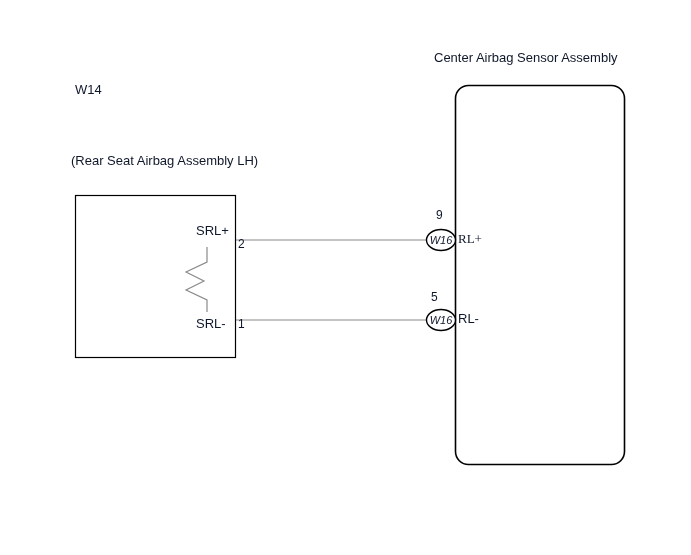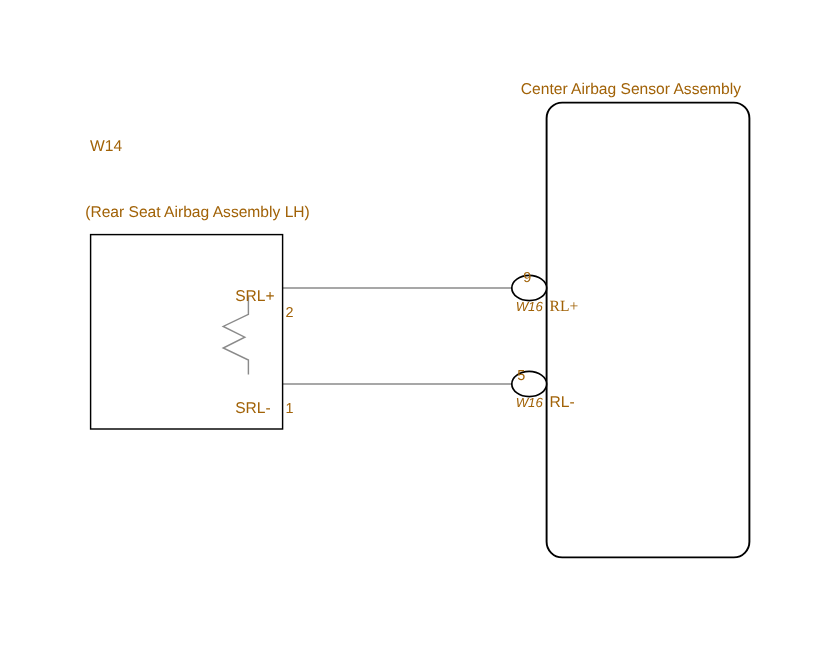--- a/index.html
+++ b/index.html
@@ -19,22 +19,21 @@
   .stage svg {
     position: absolute;
     top: 0;
     left: 0;
   }
   .lbl {
     position: absolute;
     font-size: 13px;
     line-height: 14px;
     white-space: nowrap;
-    color: #a16207;
-    margin-top: 16px;
+    color: #0f172a;
   }
   .pin-num {
     font-size: 12px;
   }
   .oval-code {
     font-size: 11px;
     text-align: center;
     width: 30px;
     line-height: 12px;
     font-style: italic;
@@ -55,21 +54,21 @@
     <polyline points="207,247 207,262 186,272 204,281 186,290 207,300 207,312" fill="none" stroke="#8a8a8a" stroke-width="1.2" stroke-linejoin="miter"></polyline>
 
     <rect x="455.5" y="85.5" width="169" height="379" rx="13" ry="13" fill="none" stroke="#000000" stroke-width="1.6"></rect>
 
     <ellipse cx="441" cy="240" rx="14.5" ry="10.5" fill="#ffffff" stroke="#000000" stroke-width="1.4"></ellipse>
     <ellipse cx="441" cy="320" rx="14.5" ry="10.5" fill="#ffffff" stroke="#000000" stroke-width="1.4"></ellipse>
   </svg>
 
   <span class="lbl" style="left:434px; top:51px;">Center Airbag Sensor Assembly</span>
 
-  <span class="lbl" style="left:75px; top:99px;">W14</span>
+  <span class="lbl" style="left:75px; top:83px;">W14</span>
   <span class="lbl" style="left:71px; top:154px;">(Rear Seat Airbag Assembly LH)</span>
 
   <span class="lbl" style="left:196px; top:224px;text-align:right;">SRL+</span>
   <span class="lbl pin-num" style="left:238px; top:237px;">2</span>
   <span class="lbl" style="left:196px; top:317px;">SRL-</span>
   <span class="lbl pin-num" style="left:238px; top:317px;">1</span>
 
   <span class="lbl pin-num" style="left:436px; top:208px;">9</span>
   <span class="lbl oval-code" style="left:426px; top:234px;">W16</span>
   <span class="lbl" style="left:458px; top:232px;font-family:Liberation Serif, serif;">RL+</span>

